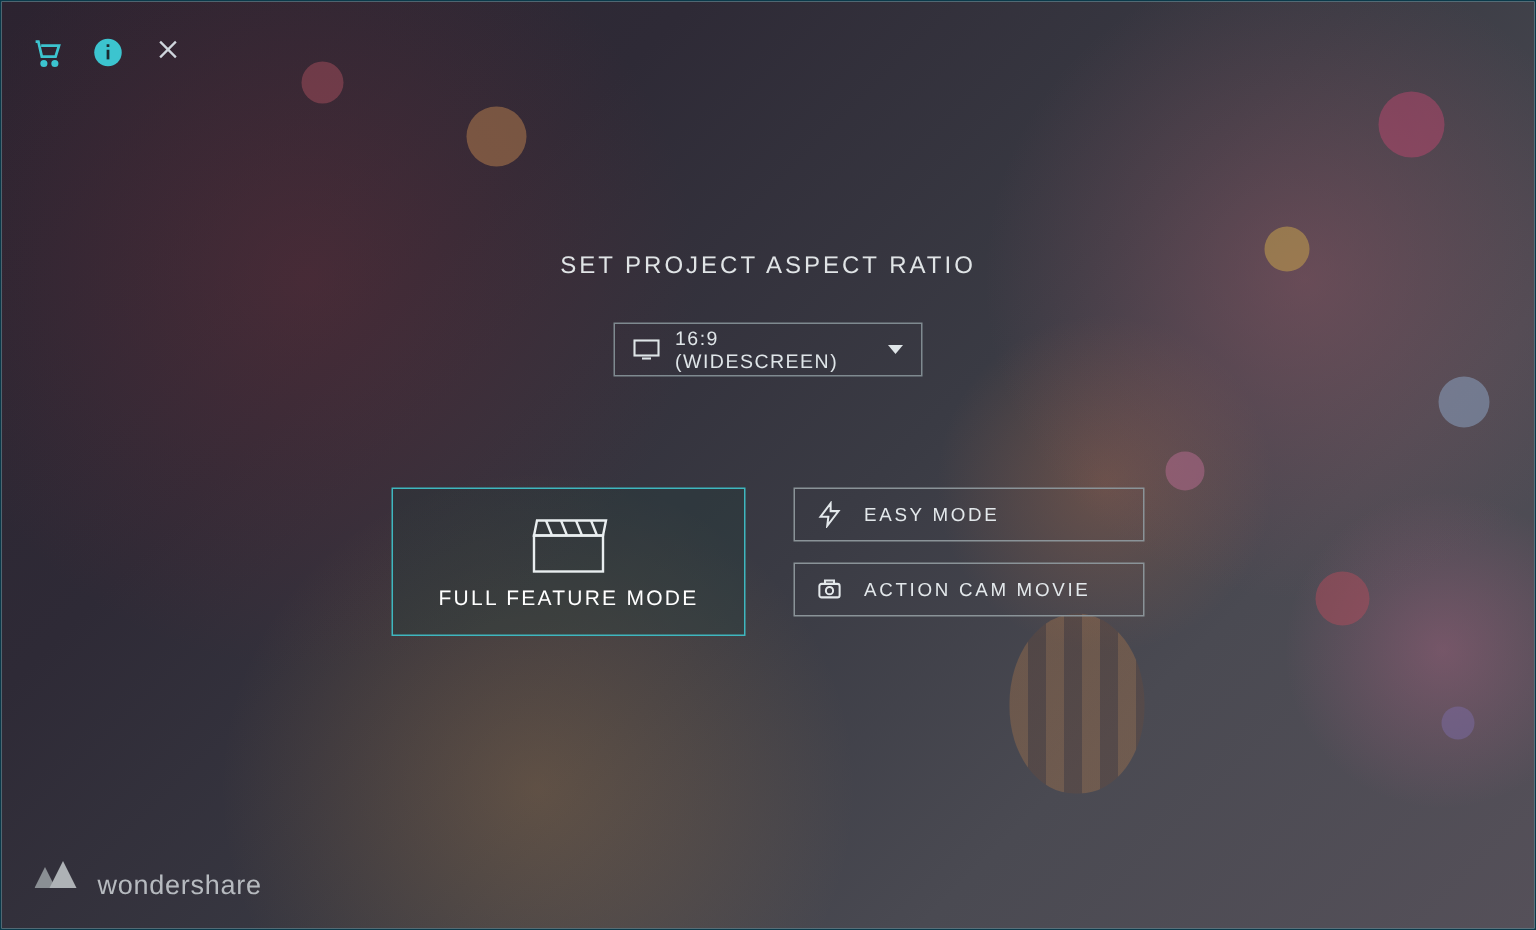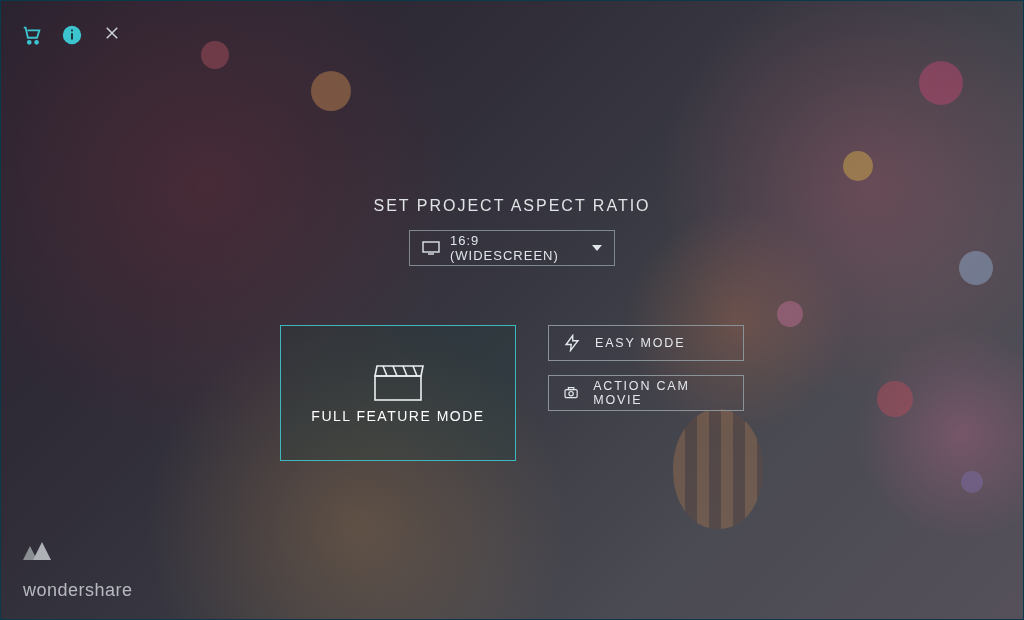--- a/index.html
+++ b/index.html
@@ -35,52 +35,52 @@
   .top-actions { display:flex; align-items:center; gap:18px; }
   .icon-btn { width:22px; height:22px; display:flex; align-items:center; justify-content:center; color:#4cb9c8; cursor:pointer; }
   .icon-btn svg { width:100%; height:100%; }
   .close-x { color:#cfd6dd; font-size:22px; width:22px; text-align:center; cursor:pointer; }
 
   .open-recent { position:absolute; top:82px; right:34px; color:#2fb4c1; font-size:20px; letter-spacing:1.5px; cursor:pointer; }
 
   
   .center { position:absolute; left:0; right:0; top:160px; text-align:center; }
   .title { color:#33c3cf; font-size:34px; font-weight:500; letter-spacing:2px; }
-  .subtitle { margin-top:36px; color:#e0e4e6; font-size:16px; letter-spacing:2px; }
+  .subtitle { margin-top:8px; color:#e0e4e6; font-size:16px; letter-spacing:2px; }
 
   .aspect-select {
-    margin: 15px auto 0; width:206px; height:36px;
+    margin: 28px auto 0; width:206px; height:36px;
     border:1px solid #7f8a90; display:flex; align-items:center;
     padding:0 12px; cursor:pointer; color:#dfe5e8; font-size:13px; letter-spacing:1px;
     position:relative;
   }
   .aspect-select .monitor { margin-right:10px; display:flex; align-items:center; }
   .aspect-select .label { flex:1; text-align:left; }
   .aspect-select .caret { color:#cfd6dd; }
 
   
   .modes { position:absolute; top:324px; left:0; right:0; display:flex; justify-content:center; gap:32px; }
   .full-mode {
-    width:236px; height:136px; border:1px solid #3fb7bf; background:rgba(30,60,58,.28);
+    width:236px; height:99px; border:1px solid #3fb7bf; background:rgba(30,60,58,.28);
     display:flex; flex-direction:column; align-items:center; justify-content:center;
     gap:0; cursor:pointer;
   }
   .full-mode-label { color:#ffffff; font-size:14px; letter-spacing:1.5px; }
 
   .mode-list { display:flex; flex-direction:column; gap:14px; }
   .mode-btn {
-    width:196px; height:36px; border:1px solid #8a9398;
+    width:234px; height:36px; border:1px solid #8a9398;
     display:flex; align-items:center; gap:14px; padding:0 14px;
     color:#e3e8eb; font-size:12.5px; letter-spacing:1.8px; cursor:pointer;
   }
   .mode-btn .mi { width:18px; height:18px; display:flex; align-items:center; justify-content:center; }
   .mode-btn .mi svg { width:100%; height:100%; }
 
   
-  .footer { position:absolute; left:22px; bottom:18px; display:flex; align-items:flex-start; gap:12px; opacity:.85;flex-direction:column; }
+  .footer { position:absolute; left:22px; bottom:18px; display:flex; align-items:flex-end; gap:12px; opacity:.85; }
   .footer-text { color:#cdd2d6; font-size:18px; letter-spacing:.5px; }
 
   
   .balloon { position:absolute; right:260px; bottom:90px; width:90px; height:120px; border-radius:50% 50% 48% 48%; background:
     repeating-linear-gradient(90deg, #b37a4a 0 12px, #6a4a3a 12px 24px);
     opacity:.35; }
 </style>
 </head>
 <body>
 

